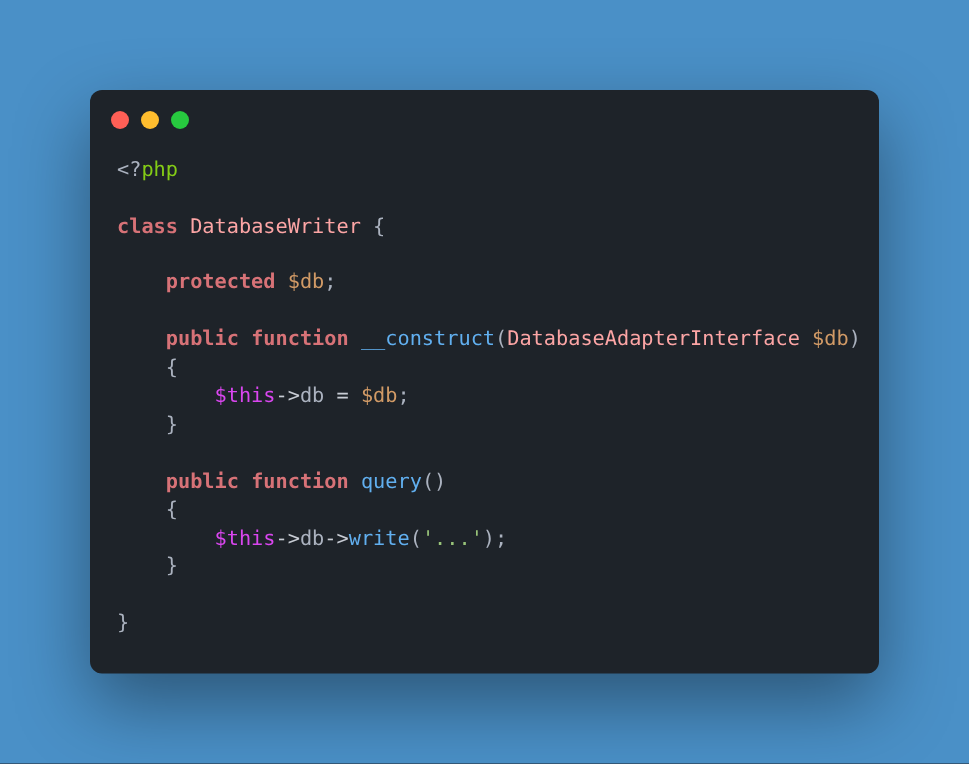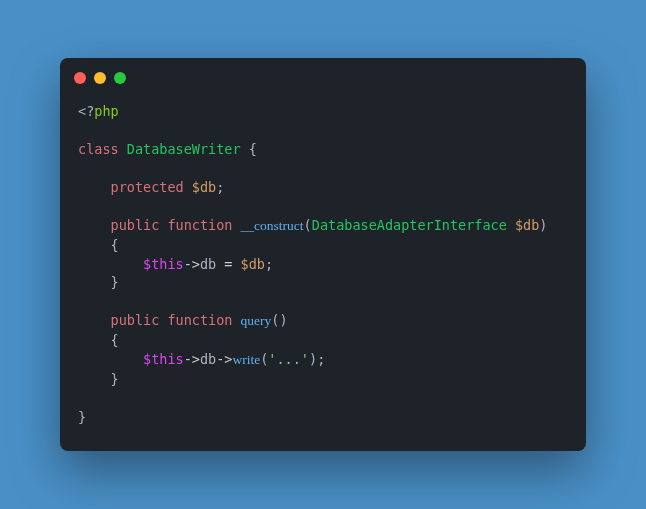--- a/index.html
+++ b/index.html
@@ -33,24 +33,24 @@
   .dot.yellow { background: #ffbd2e; }
   .dot.green { background: #27c93f; }
   .code {
     padding: 10px 18px 24px 18px;
     font-size: 13.5px;
     line-height: 1.4;
     white-space: pre;
     color: #c8ccd4;
   }
   .tag   { color: #84cc16; }
-  .kw    { color: #d77277; }
-  .cls   { color: #22c55e; }
+  .kw    { color: #d77277; font-weight: bold; }
+  .cls   { color: #fca5a5; }
   .var   { color: #d19a66; margin-top: 36px; }
-  .fn    { color: #61afef; font-family: Liberation Serif, serif; }
+  .fn    { color: #61afef; }
   .punct { color: #abb2bf; }
   .op    { color: #c8ccd4; }
   .this  { color: #d946ef; }
   .str   { color: #98c379; }
 </style>
 </head>
 <body>
 
 <div class="window">
   <div class="titlebar">

